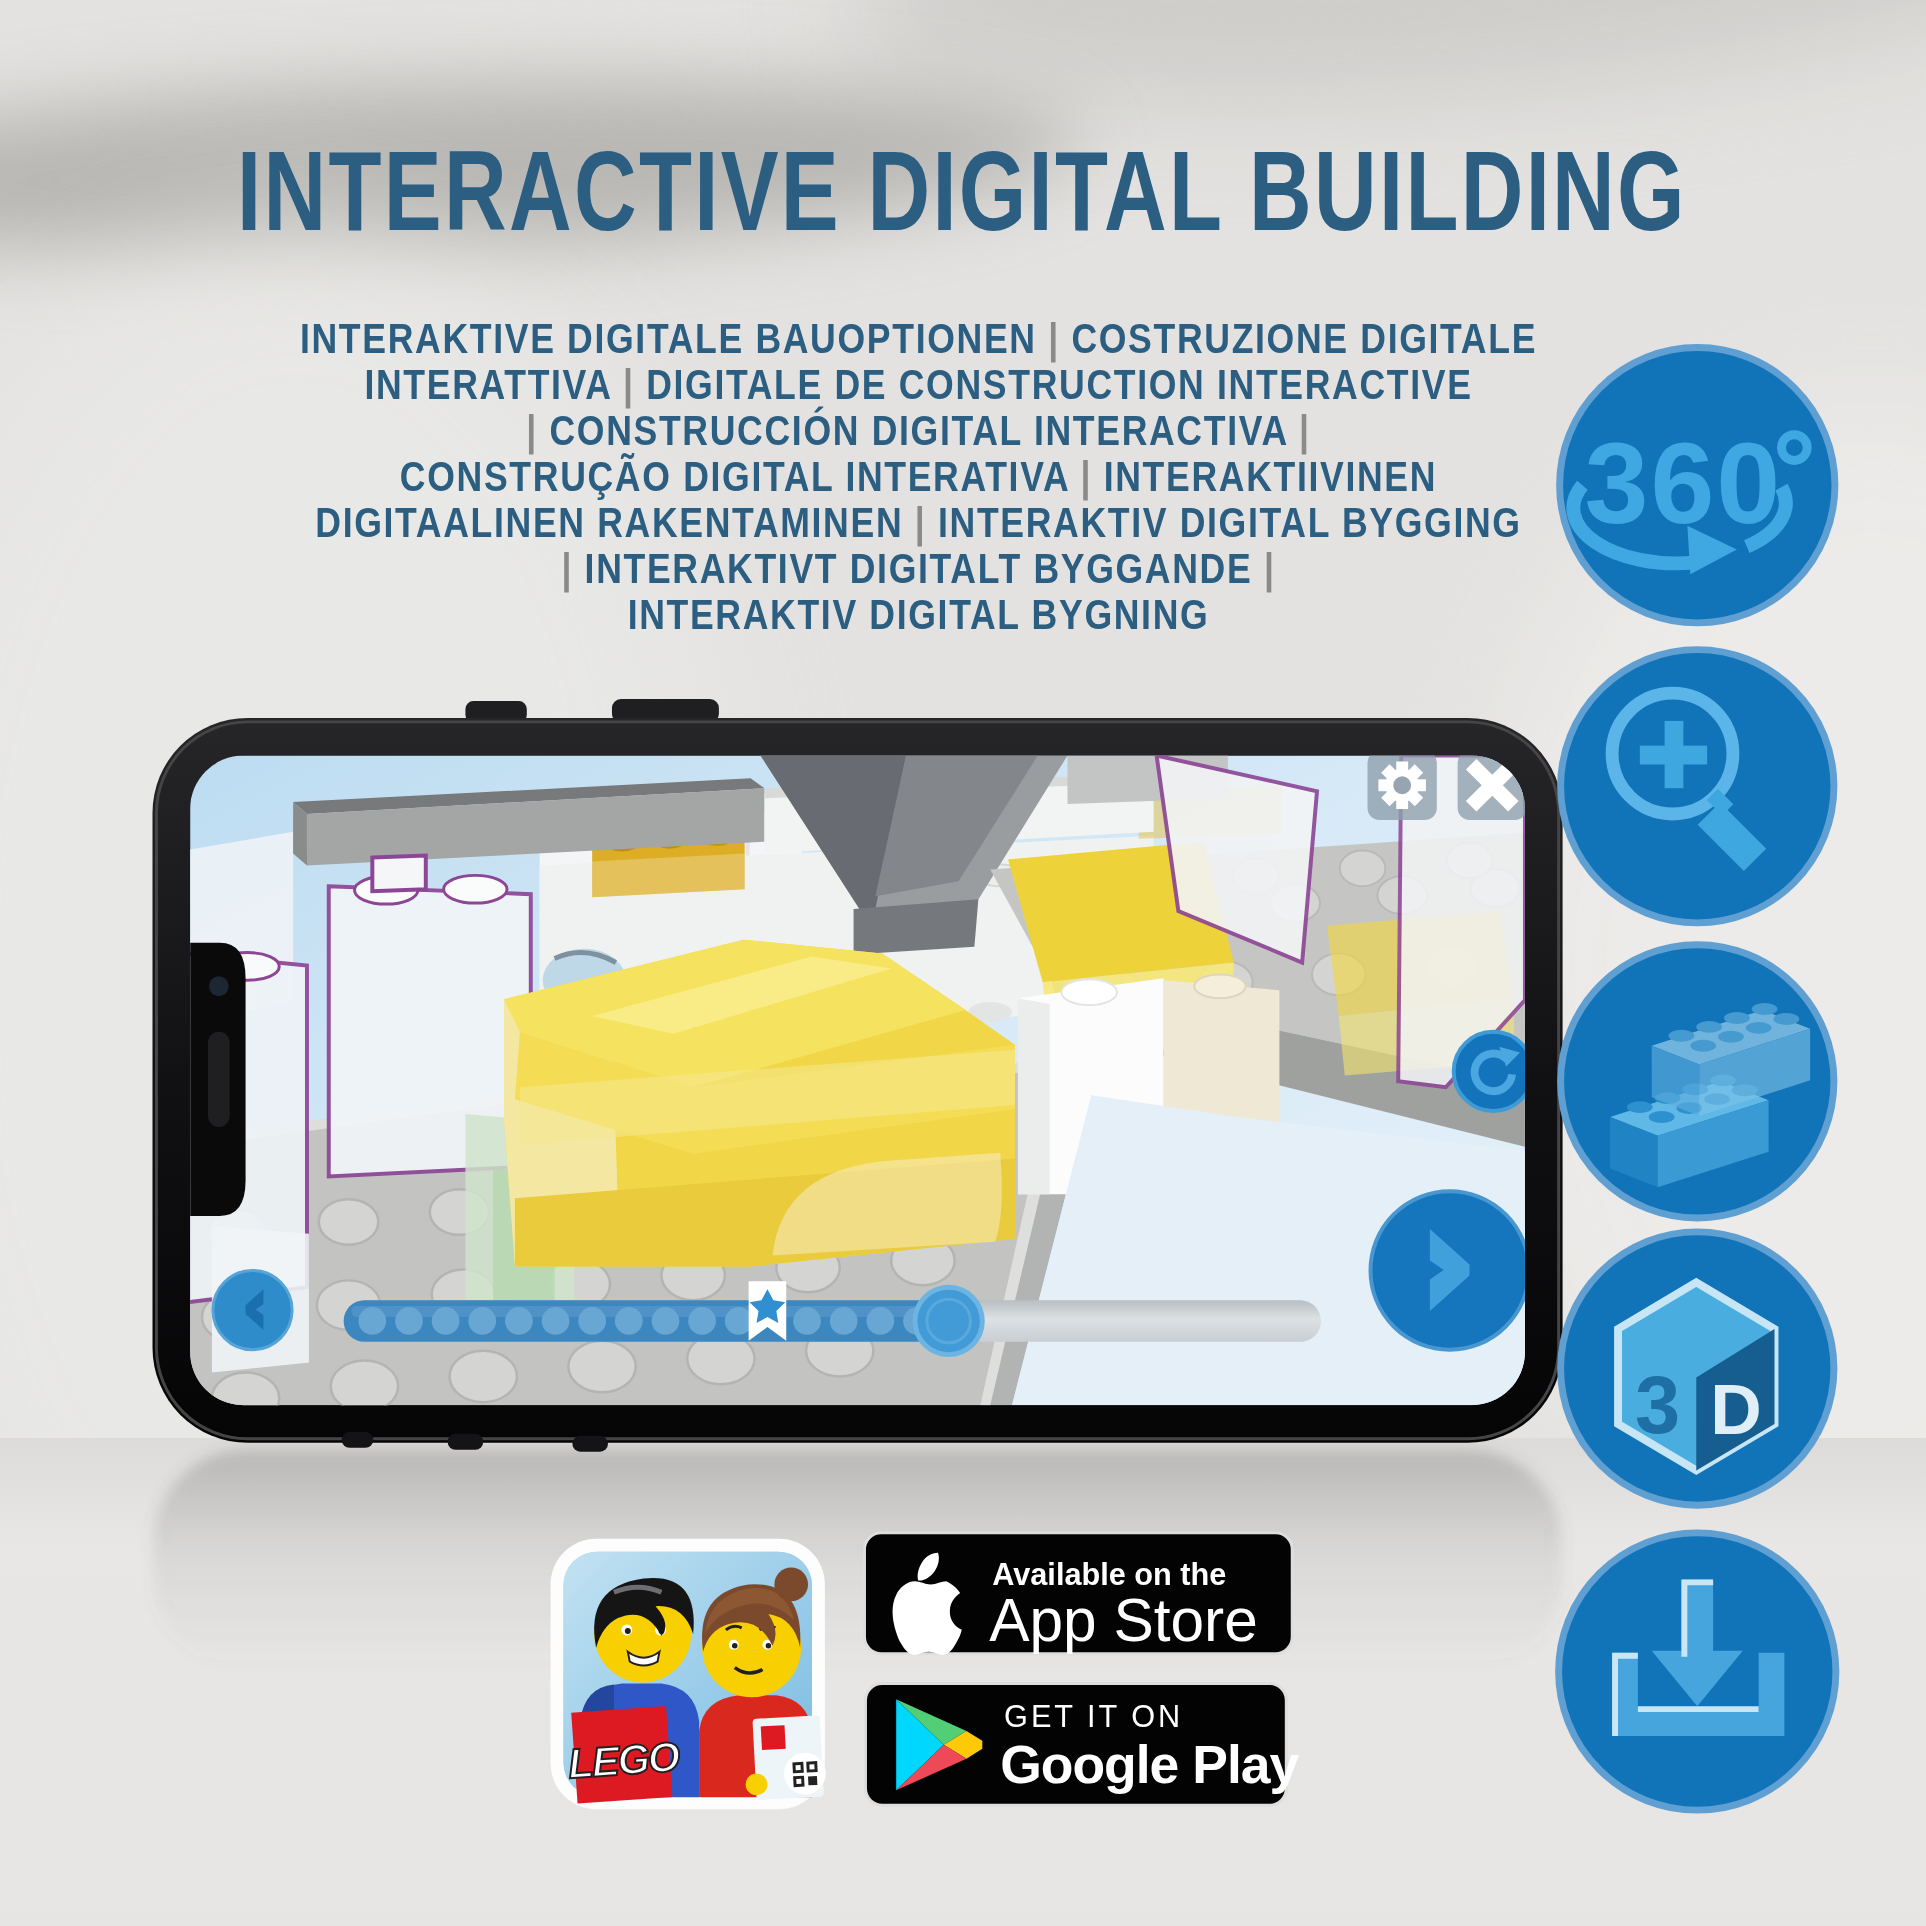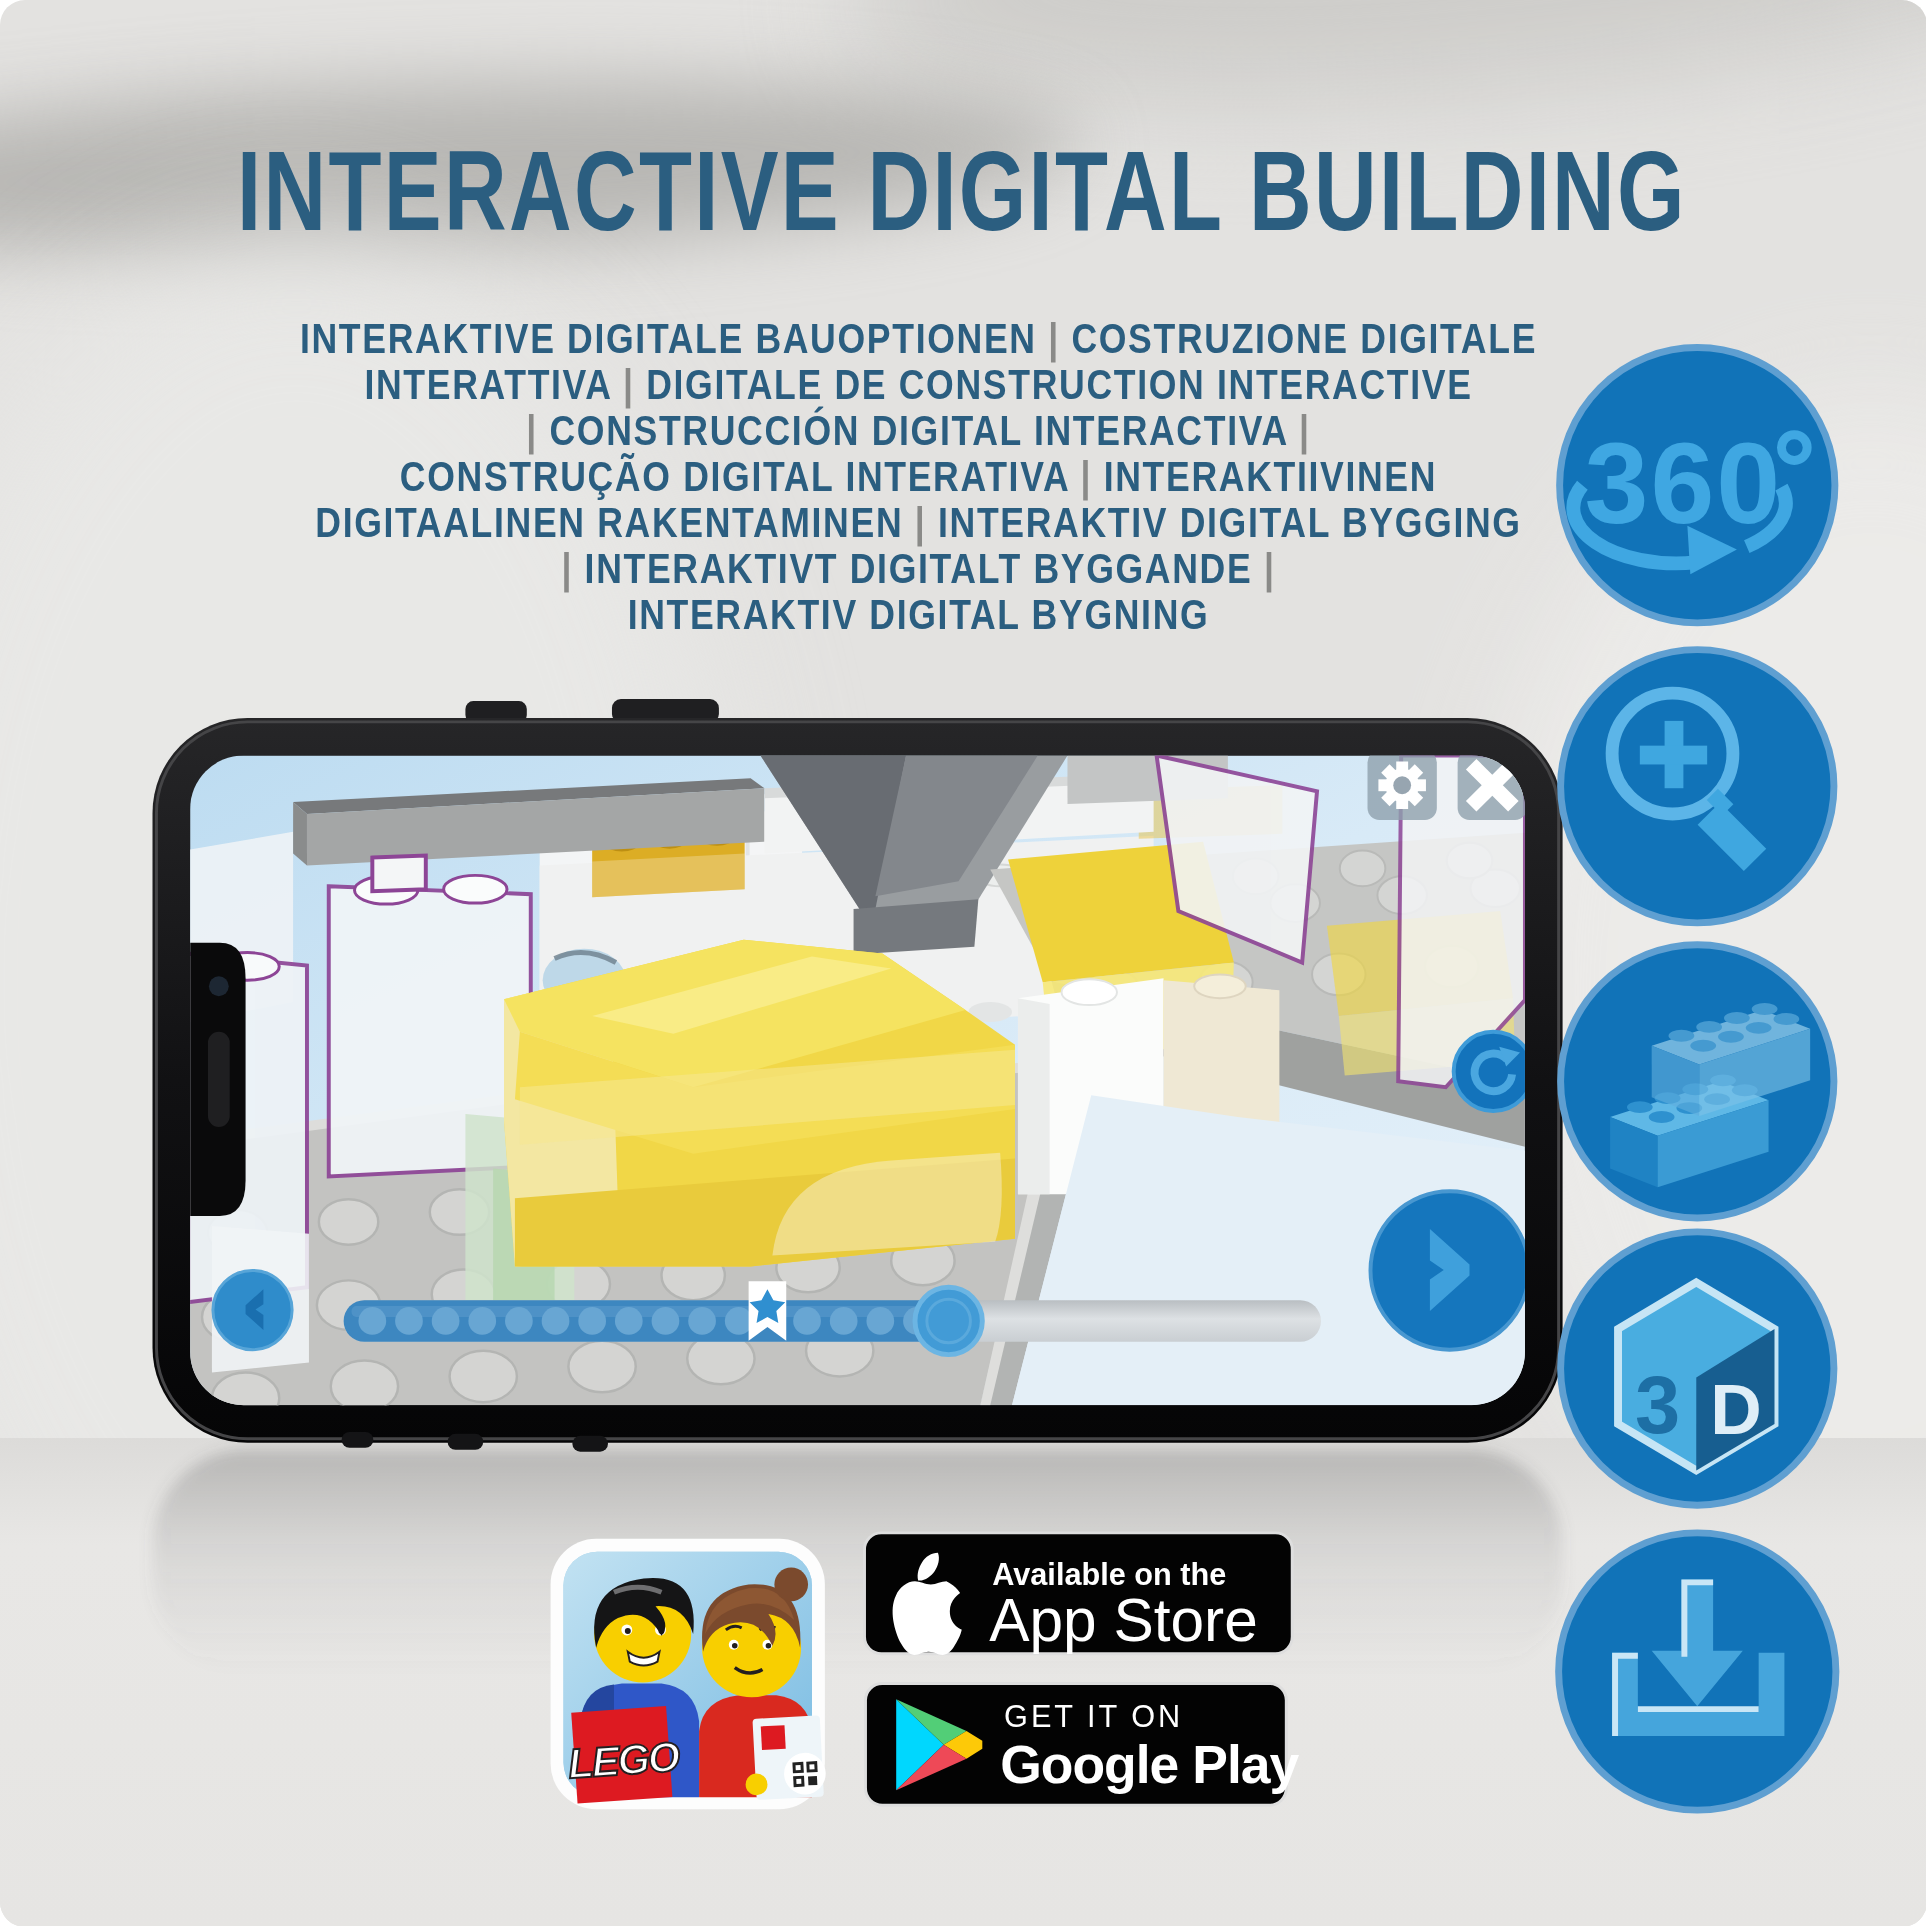--- a/index.html
+++ b/index.html
@@ -1,17 +1,17 @@
 <!DOCTYPE html>
 <html><head>
 <meta charset="utf-8">
 <style>
 html,body{margin:0;padding:0;}
 #page{position:relative;width:1927px;height:1927px;overflow:hidden;
-  background:#e3e2e0;font-family:"Liberation Sans",sans-serif;border-radius:25px;}
+  background:#e3e2e0;font-family:"Liberation Sans",sans-serif;}
 .streak1{position:absolute;left:-257px;top:84px;width:1337px;height:168px;
   background:#9b9a96;opacity:.6;filter:blur(38px);border-radius:50%;
   transform:rotate(-2deg);}
 .streak2{position:absolute;left:842px;top:-208px;width:1386px;height:297px;
   background:#cbcac7;opacity:.85;filter:blur(54px);border-radius:50%;
   transform:rotate(-6deg);}
 .streak3{position:absolute;left:1475px;top:396px;width:792px;height:1188px;
   background:#edecea;opacity:.9;filter:blur(59px);border-radius:50%;}
 .streak4{position:absolute;left:-149px;top:238px;width:891px;height:1485px;
   background:#eaeae8;opacity:.75;filter:blur(69px);border-radius:50%;}

